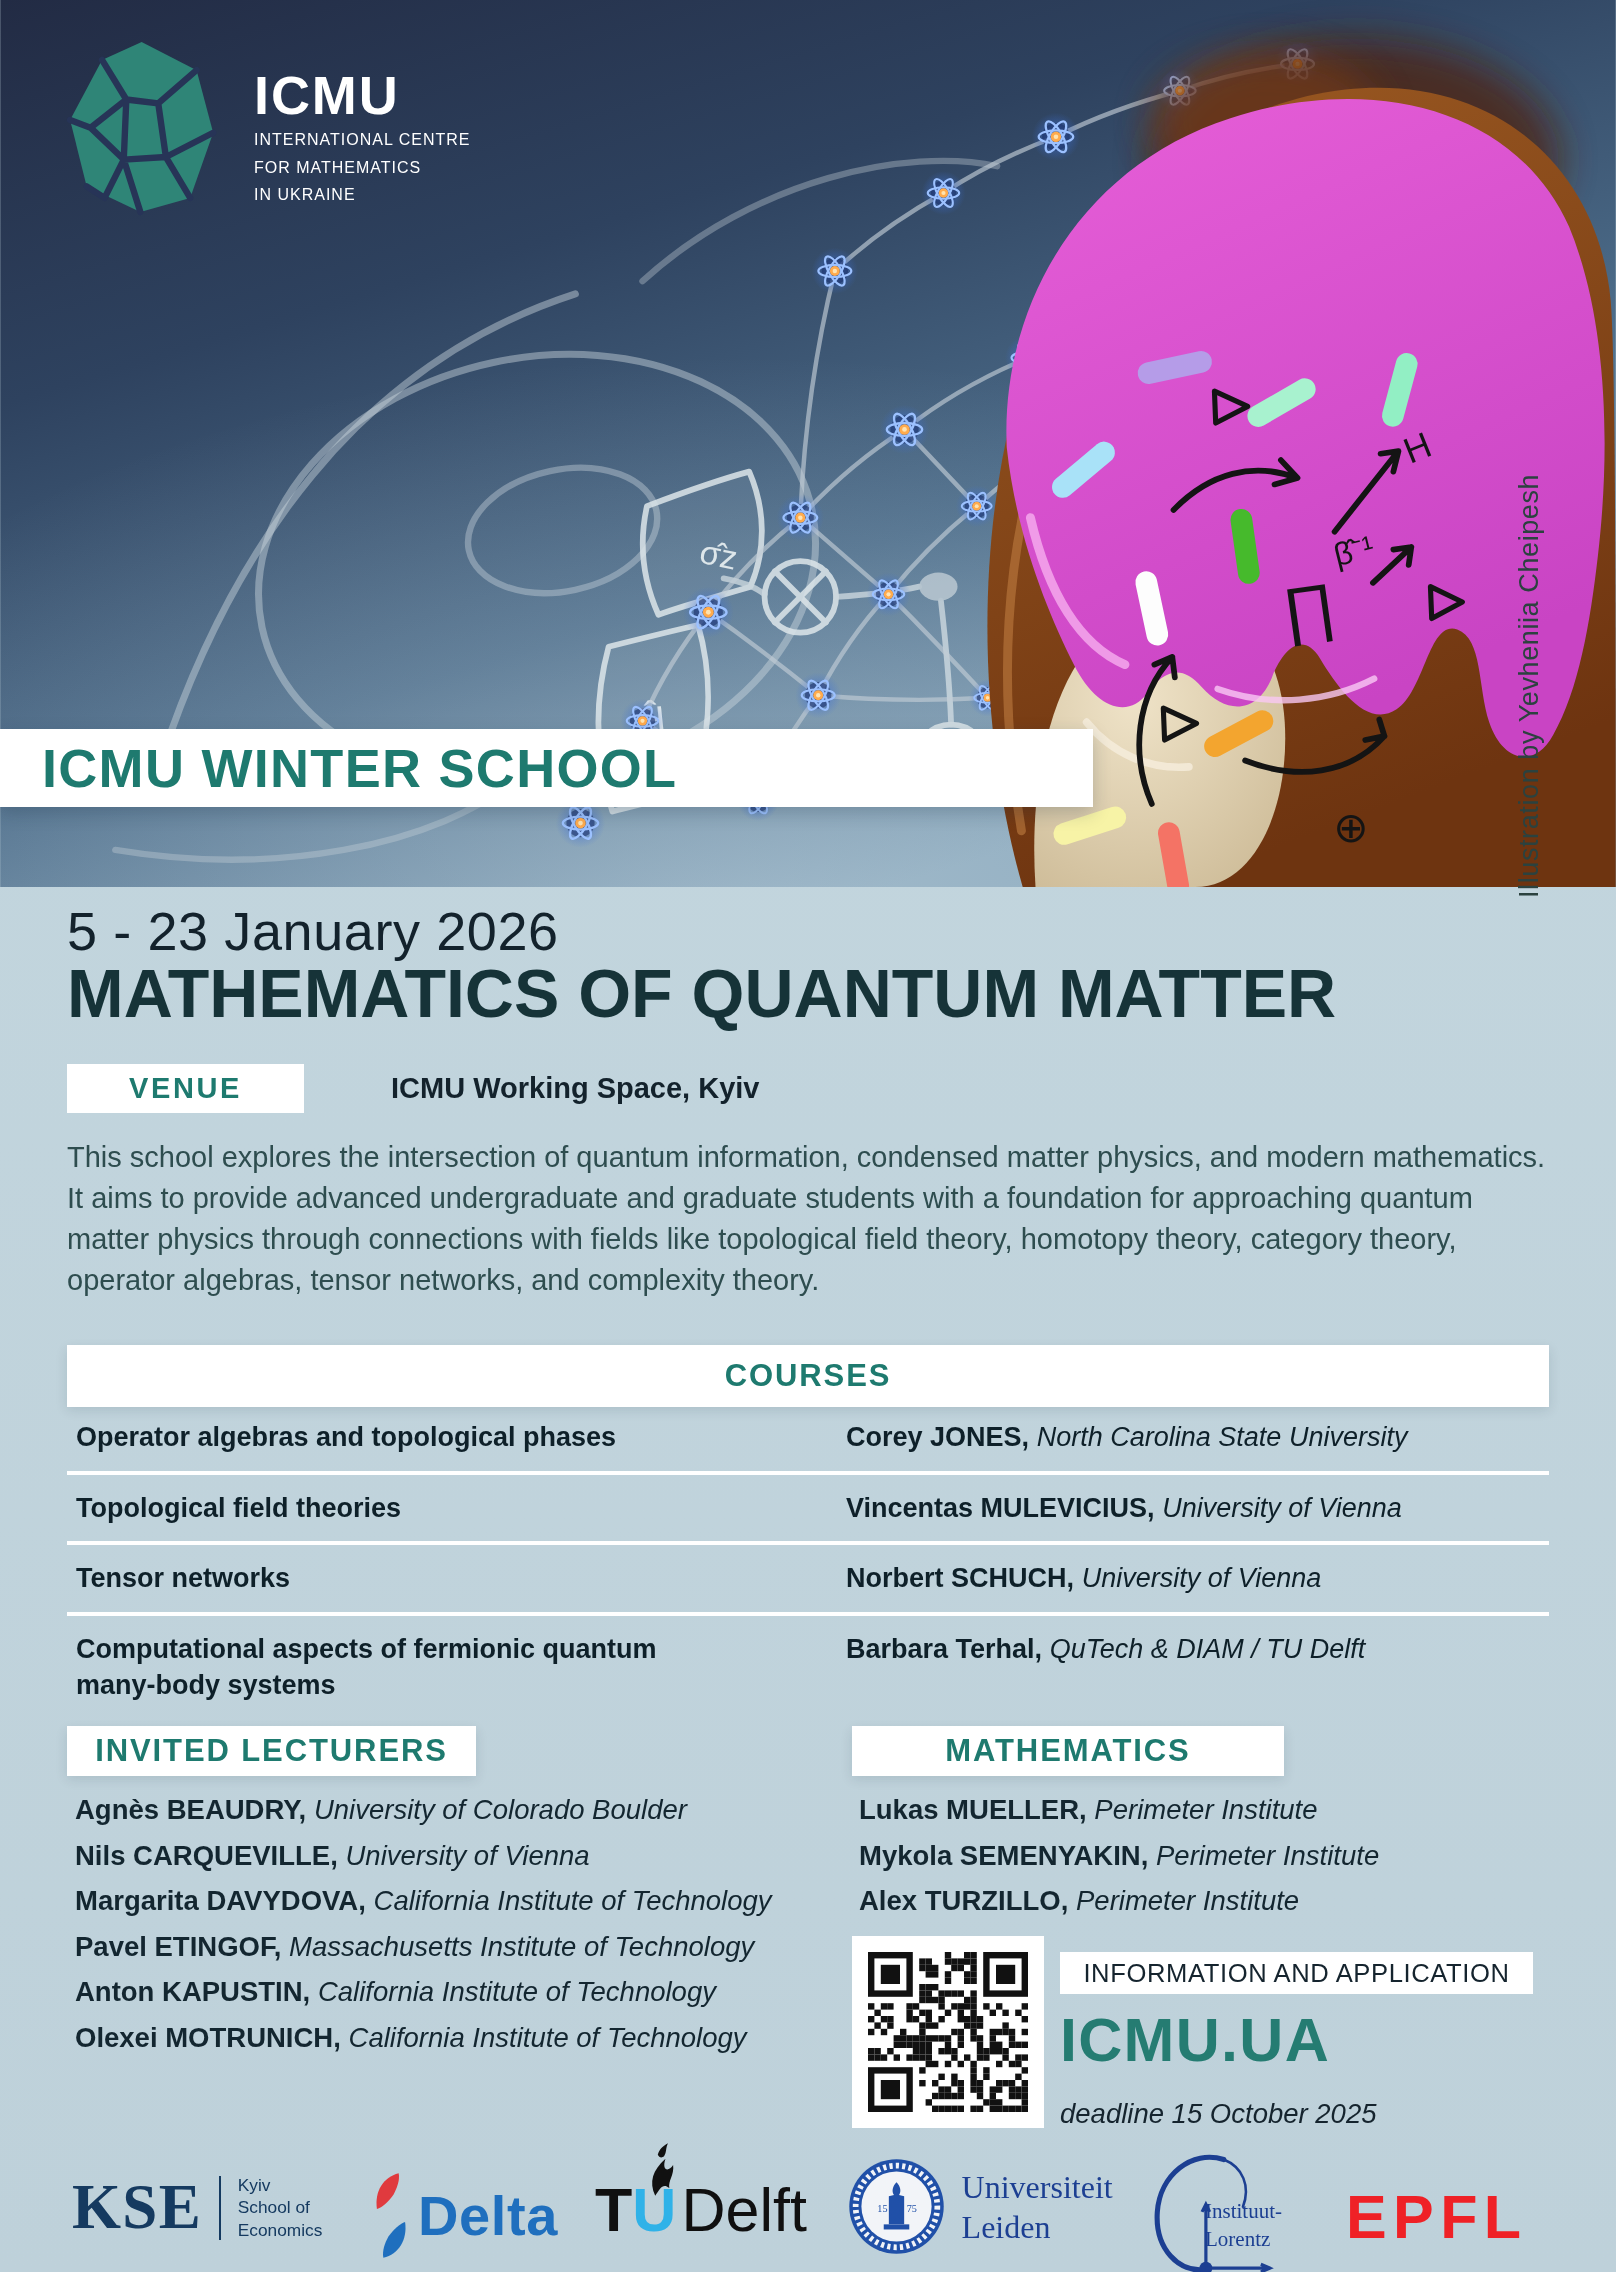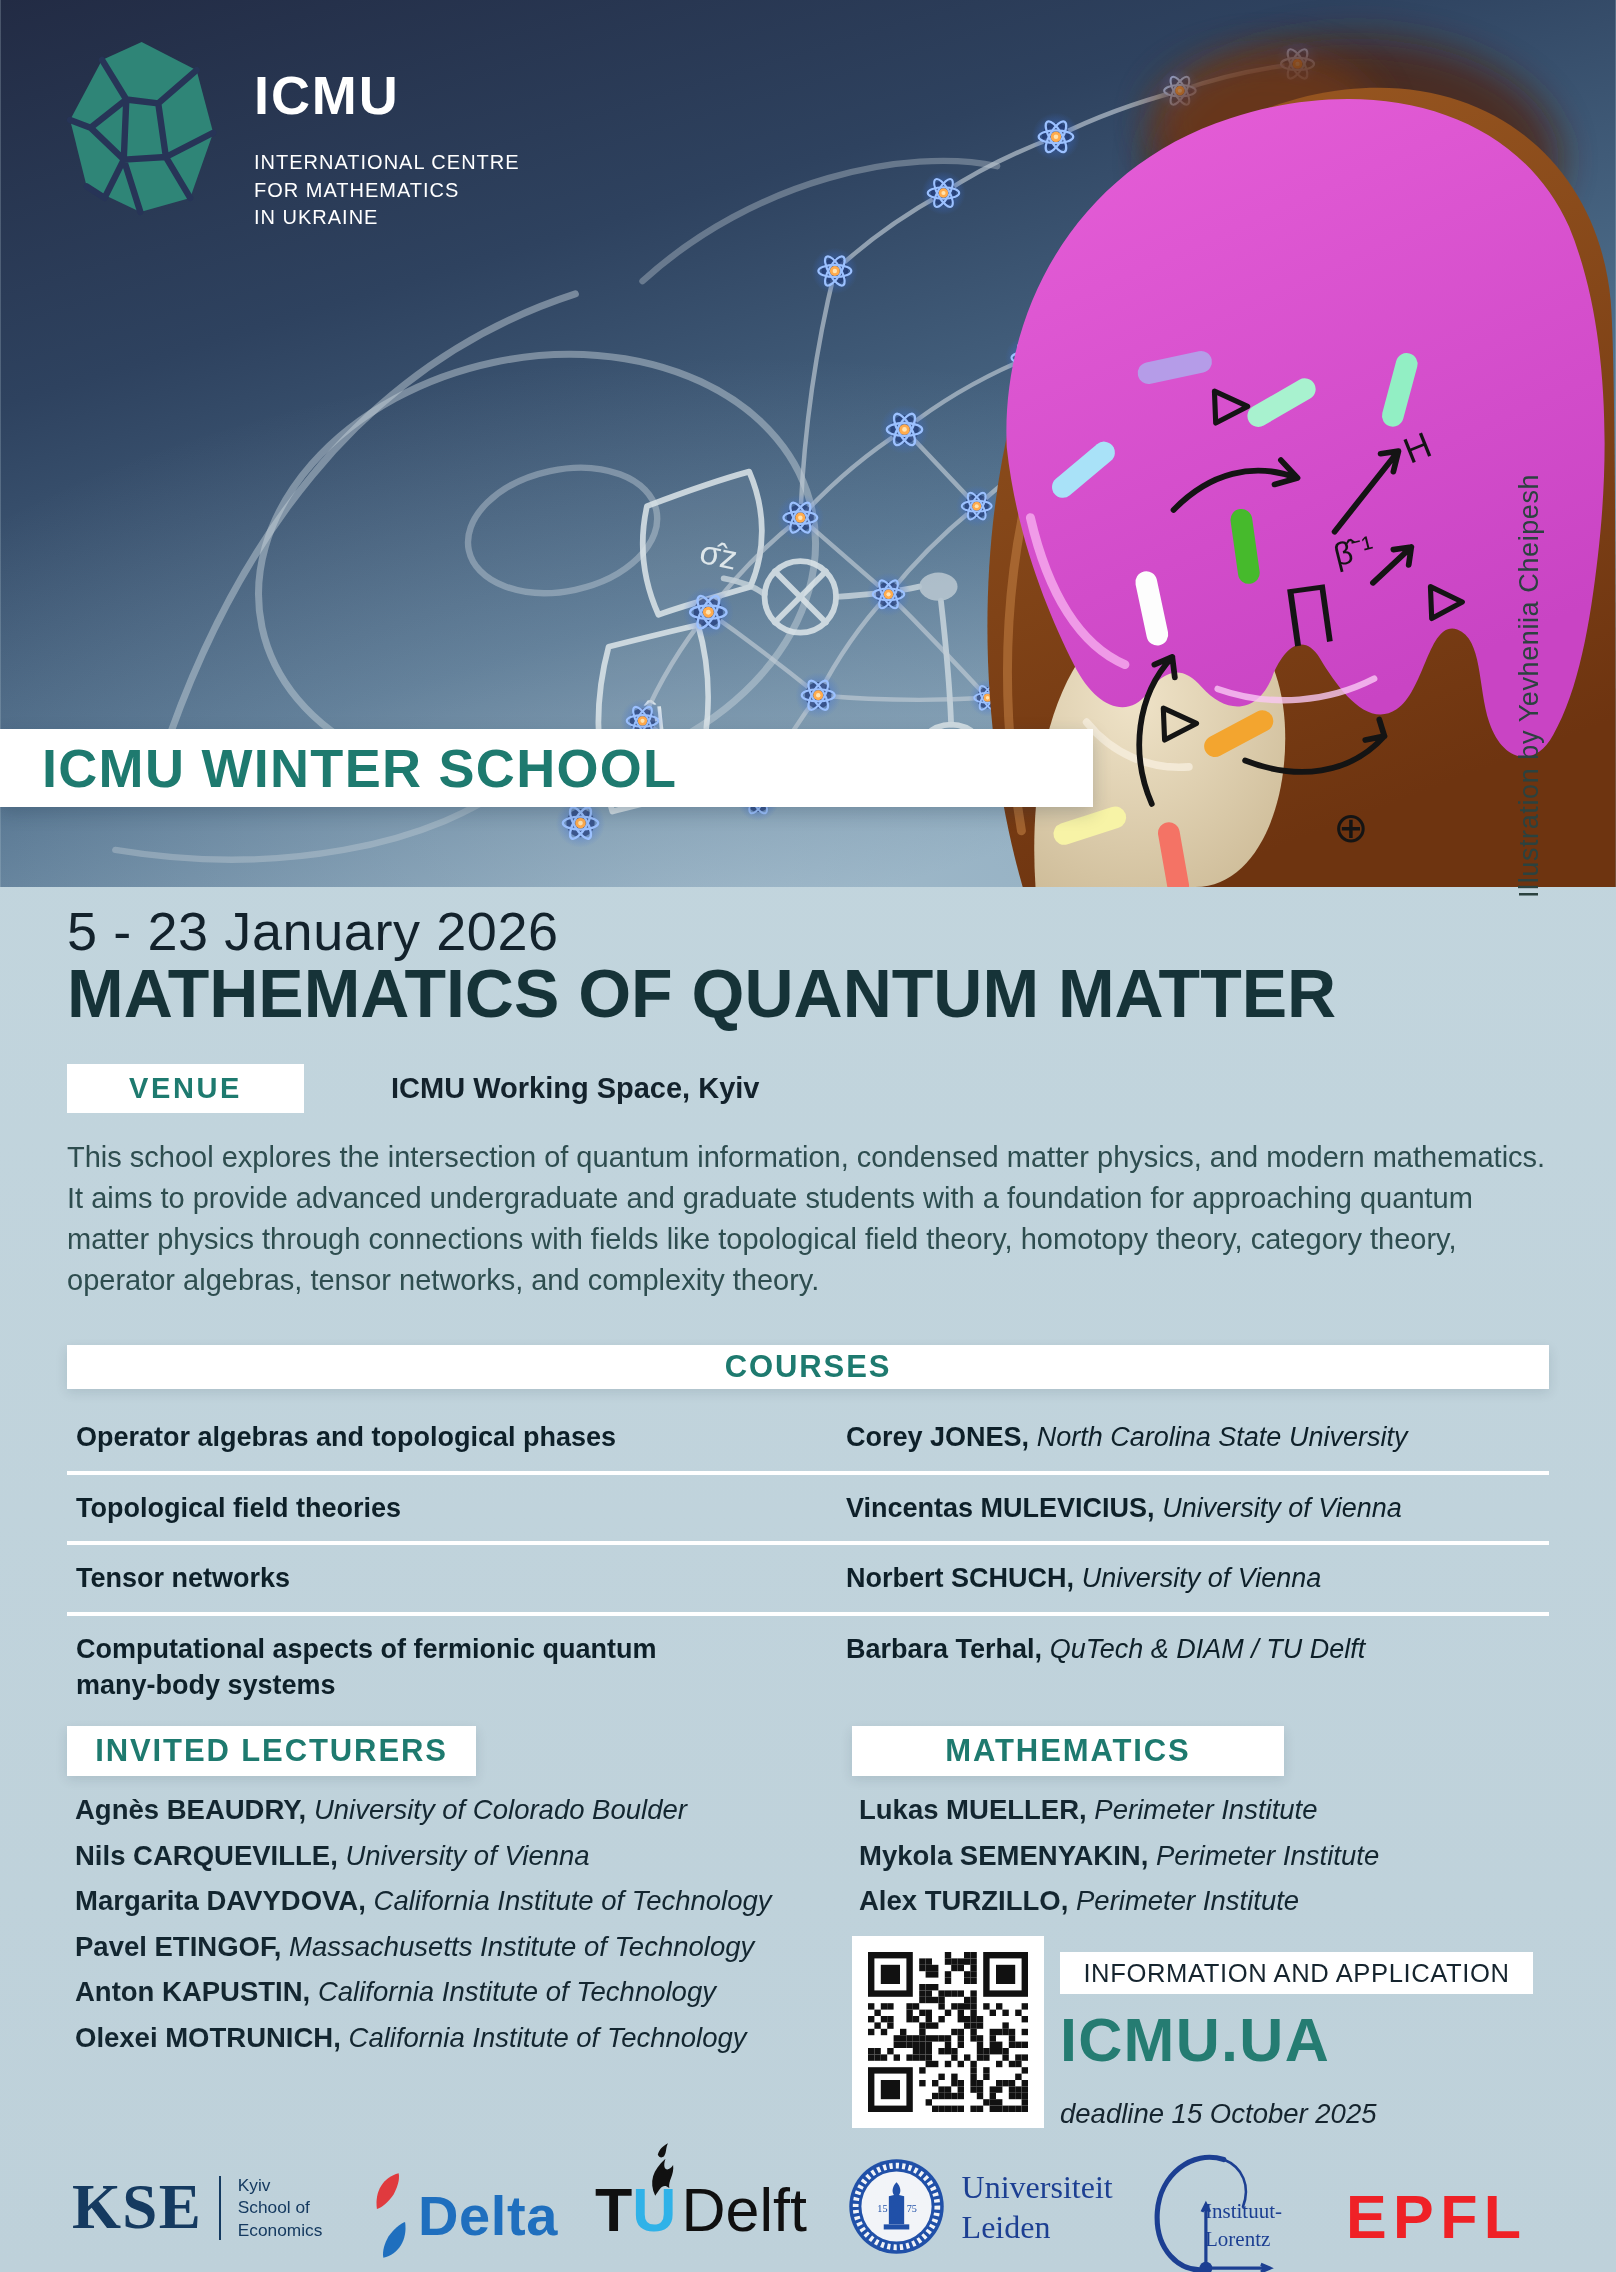--- a/index.html
+++ b/index.html
@@ -3,42 +3,42 @@
 <meta charset="utf-8">
 <style>
   html,body{margin:0;padding:0;background:#9fb4bf;}
   #poster{position:relative;width:1616px;height:2273px;overflow:hidden;
           font-family:"Liberation Sans",sans-serif;background:linear-gradient(180deg,#c4d7df 0%,#bed1da 100%);}
   .abs{position:absolute;}
   
   #hero-svg{left:0;top:0;width:1616px;height:887px;}
   #brand-block{left:254px;top:66px;color:#ffffff;}
   .brand-name{font-size:54px;font-weight:bold;letter-spacing:1.9px;line-height:59px;}
-  .brand-sub{margin-top:24px;font-size:20px;letter-spacing:1px;line-height:27.5px;}
+  .brand-sub{margin-top:1px;font-size:16px;letter-spacing:1px;line-height:27.5px;}
   #logo-icon{left:65px;top:38px;}
   #credit{left:1514px;top:326px;height:572px;width:42px;
           writing-mode:vertical-rl;transform:rotate(180deg);
           font-size:27px;color:#2b423f;letter-spacing:0.6px;}
   #banner{left:0;top:729px;width:1093px;height:78px;background:#ffffff;
           display:flex;align-items:center;padding-left:42px;box-sizing:border-box;
           box-shadow:0 6.4px 16.6px rgba(20,40,60,.22);}
   #banner .t{font-size:54px;font-weight:bold;color:#1e7a6f;letter-spacing:1.3px;}
   
   #dates{left:67px;top:900px;font-size:54px;color:#13222c;letter-spacing:0.6px;}
   #title{left:67px;top:954px;font-size:68px;font-weight:bold;color:#163338;white-space:nowrap;}
   #venue-badge{left:67px;top:1064px;width:237px;height:49px;background:#fff;
                display:flex;align-items:center;justify-content:center;}
   #venue-badge .t{font-size:29px;font-weight:bold;color:#1e7a6f;letter-spacing:2.6px;}
   #venue-value{left:391px;top:1064px;height:49px;display:flex;align-items:center;
                font-size:29px;font-weight:bold;color:#13222c;}
   #description{left:67px;top:1137px;width:1491px;font-size:29px;line-height:41px;color:#2e4d4f;}
   .bar{background:#ffffff;display:flex;align-items:center;justify-content:center;
        box-shadow:0 3.8px 11.5px rgba(20,40,60,.12);}
   .bar .t{font-weight:bold;color:#1e7a6f;letter-spacing:1.9px;font-size:31px;}
-  #courses-bar{left:67px;top:1345px;width:1482px;height:44px;}
+  #courses-bar{left:67px;top:1345px;width:1482px;height:62px;}
   #courses-table{left:67px;top:1404px;width:1482px;}
   .crow{display:grid;grid-template-columns:770px 1fr;padding:15.3px 0 15.3px 9px;
         border-bottom:4.5px solid #ffffff;align-items:start;}
   .crow:last-child{border-bottom:none;}
   .course{font-weight:bold;font-size:27px;color:#0e2029;max-width:652px;line-height:36px;}
   .lect{font-size:27px;color:#0e2029;line-height:36px;}
   .lect .nm{font-weight:bold;}
   .lect .aff{font-style:italic;margin-left:7.7px;}
   #invited-bar{left:67px;top:1726px;width:409px;height:50px;}
   #organisers-bar{left:852px;top:1726px;width:432px;height:50px;}

